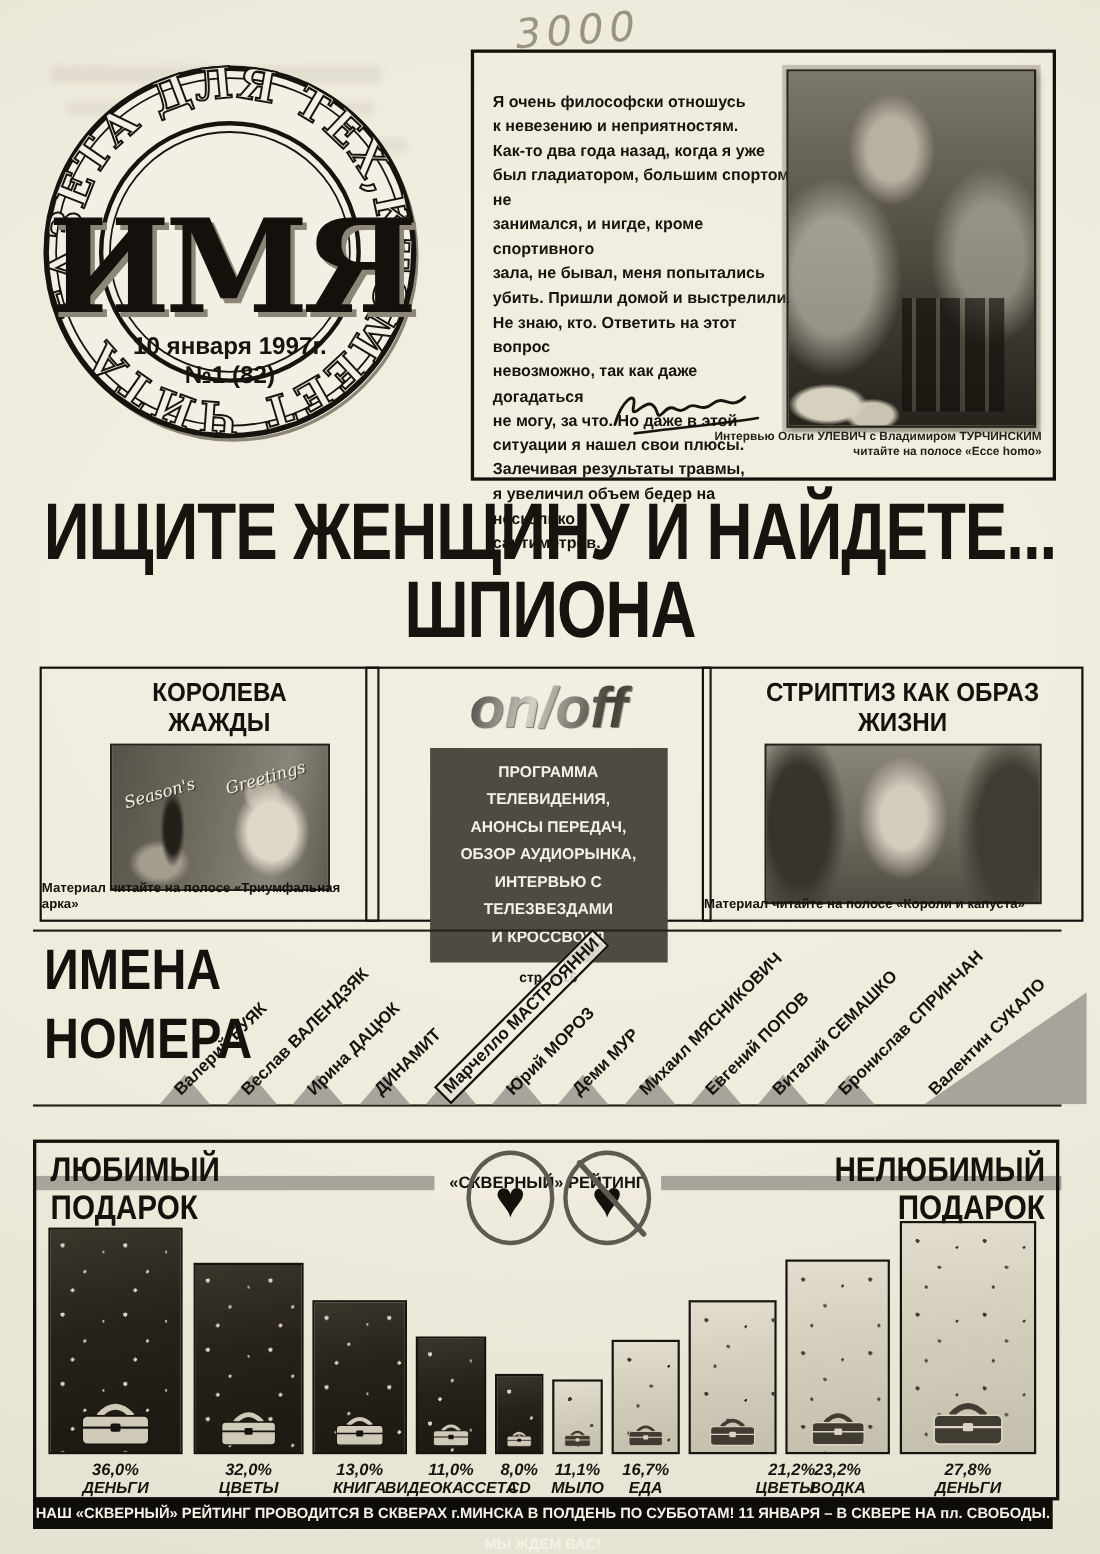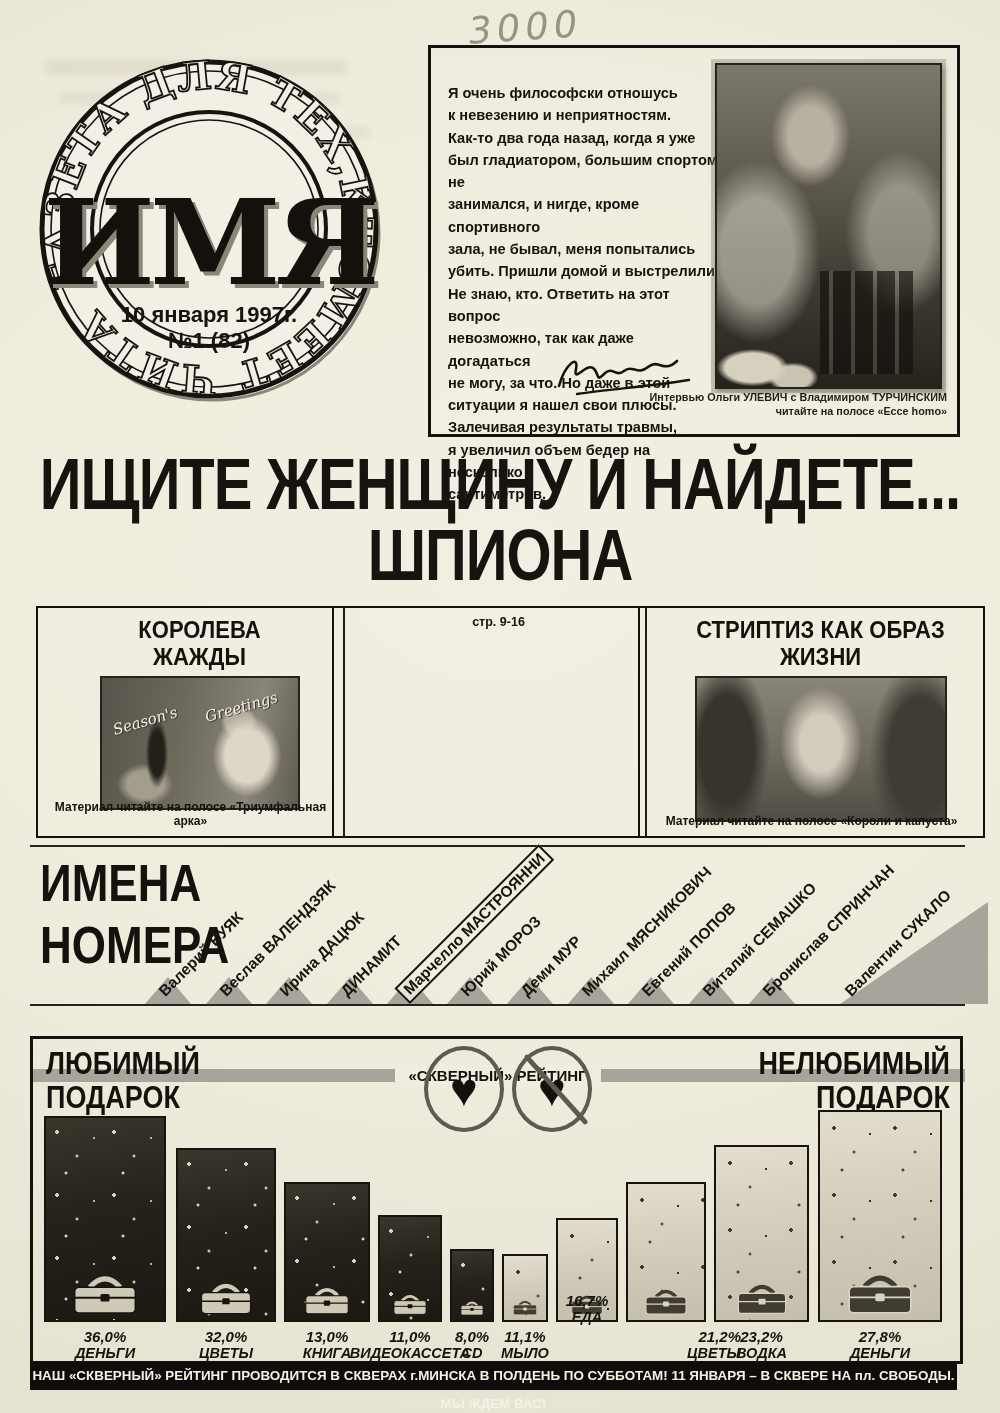--- a/index.html
+++ b/index.html
@@ -59,21 +59,21 @@
        -webkit-background-clip:text;background-clip:text;color:transparent;filter:drop-shadow(1px 1px 0 rgba(60,56,48,.6));}
   .onoff-box{width:204px;margin:6px auto 0;background:#4e4b43;color:#f4f1e6;text-align:center;
        font-size:14.2px;font-weight:bold;line-height:25px;padding:10px 6px;}
   .tz2-cap{margin-top:7px;text-align:center;font-size:12.5px;font-weight:bold;}
   .woman-img{width:248px;height:142px;
       background:
         radial-gradient(64px 88px at 50% 46%, #d2ccbd 0 32%, rgba(210,204,189,0) 64%),
         radial-gradient(60px 120px at 12% 50%, #38342c 0 45%, rgba(56,52,44,0) 72%),
         radial-gradient(70px 130px at 90% 55%, #403c33 0 45%, rgba(64,60,51,0) 72%),
         linear-gradient(180deg,#8a8579 0%,#6f6a5f 55%,#514d44 100%);}
-  .tz-cap{position:absolute;left:0;right:0;bottom:8px;text-align:center;font-size:12px;font-weight:bold;}
+  .tz-cap{position:absolute;left:0;right:0;bottom:8px;text-align:left;font-size:12px;font-weight:bold;}
   
   .rule{position:absolute;background:#26231c;}
   
   .names-title{position:absolute;left:40px;top:851px;font-size:44px;font-weight:bold;line-height:53px;
       transform:scaleY(1.18);transform-origin:0 0;letter-spacing:0;}
   .tri{position:absolute;width:0;height:0;border-left:23px solid transparent;border-right:23px solid transparent;
       border-bottom:27px solid #a6a49b;}
   .bigtri{position:absolute;left:840px;top:902px;width:148px;height:102px;background:#a6a49b;
       clip-path:polygon(0 100%,100% 0,100% 100%);}
   .name-label{position:absolute;height:18px;line-height:18px;white-space:nowrap;font-weight:bold;font-size:15.5px;
@@ -185,20 +185,28 @@
       <span>КОРОЛЕВА</span><br><span>ЖАЖДЫ</span>
     </div>
     <div class="tz-img santa-img">
       <span class="scr scr1">Season's</span>
       <span class="scr scr2">Greetings</span>
     </div>
     <div class="tz-cap">Материал читайте на полосе «Триумфальная арка»</div>
   </div>
 
   <div class="teaser tz2">
+    <div class="onoff-logo">on/off</div>
+    <div class="onoff-box">
+      <span>ПРОГРАММА ТЕЛЕВИДЕНИЯ,</span><br>
+      <span>АНОНСЫ ПЕРЕДАЧ,</span><br>
+      <span>ОБЗОР АУДИОРЫНКА,</span><br>
+      <span>ИНТЕРВЬЮ С ТЕЛЕЗВЕЗДАМИ</span><br>
+      <span>И КРОССВОРД</span>
+    </div>
     <div class="tz2-cap">стр. 9-16</div>
   </div>
 
   <div class="teaser tz3">
     <div class="tz-title">
       <span>СТРИПТИЗ КАК ОБРАЗ</span><br><span>ЖИЗНИ</span>
     </div>
     <div class="tz-img woman-img"></div>
     <div class="tz-cap">Материал читайте на полосе «Короли и капуста»</div>
   </div>
@@ -328,21 +336,21 @@
         <span class="n">МЫЛО</span>
       </div>
       <div class="bar light" style="left: 556px; top: 1218px; width: 62px; height: 104px;">
         <svg class="chest" width="38" height="24" viewBox="0 0 100 62">
           <path d="M30 24 Q50 2 70 24" fill="none" stroke="#413c31" stroke-width="7"></path>
           <rect x="10" y="24" width="80" height="34" rx="6" fill="#413c31" stroke="#d8d3c3" stroke-width="2"></rect>
           <line x1="10" y1="38" x2="90" y2="38" stroke="#d8d3c3" stroke-width="2.5"></line>
           <rect x="44" y="33" width="12" height="10" rx="2" fill="#d8d3c3"></rect>
         </svg>
       </div>
-      <div class="bar-label" style="left: 512px; top: 1292px;">
+      <div class="bar-label" style="left: 512px; top: 1328px;">
         <span class="v">16,7%</span>
         <span class="n">ЕДА</span>
       </div>
       <div class="bar light" style="left: 626px; top: 1182px; width: 80px; height: 140px;">
         <svg class="chest" width="50" height="31" viewBox="0 0 100 62">
           <path d="M30 24 Q50 2 70 24" fill="none" stroke="#413c31" stroke-width="7"></path>
           <rect x="10" y="24" width="80" height="34" rx="6" fill="#413c31" stroke="#d8d3c3" stroke-width="2"></rect>
           <line x1="10" y1="38" x2="90" y2="38" stroke="#d8d3c3" stroke-width="2.5"></line>
           <rect x="44" y="33" width="12" height="10" rx="2" fill="#d8d3c3"></rect>
         </svg>

